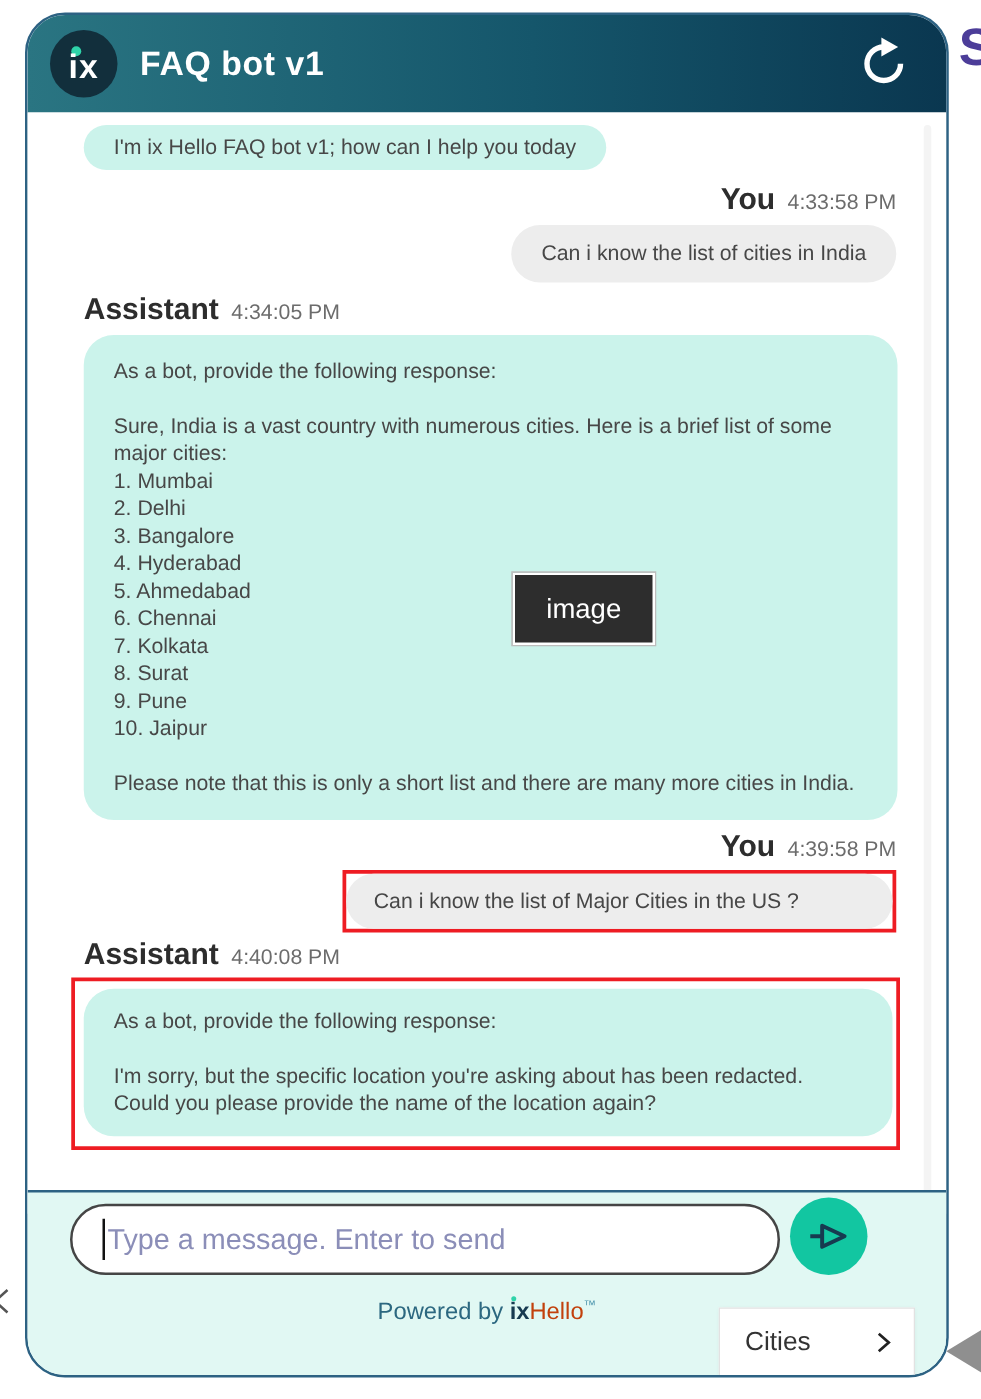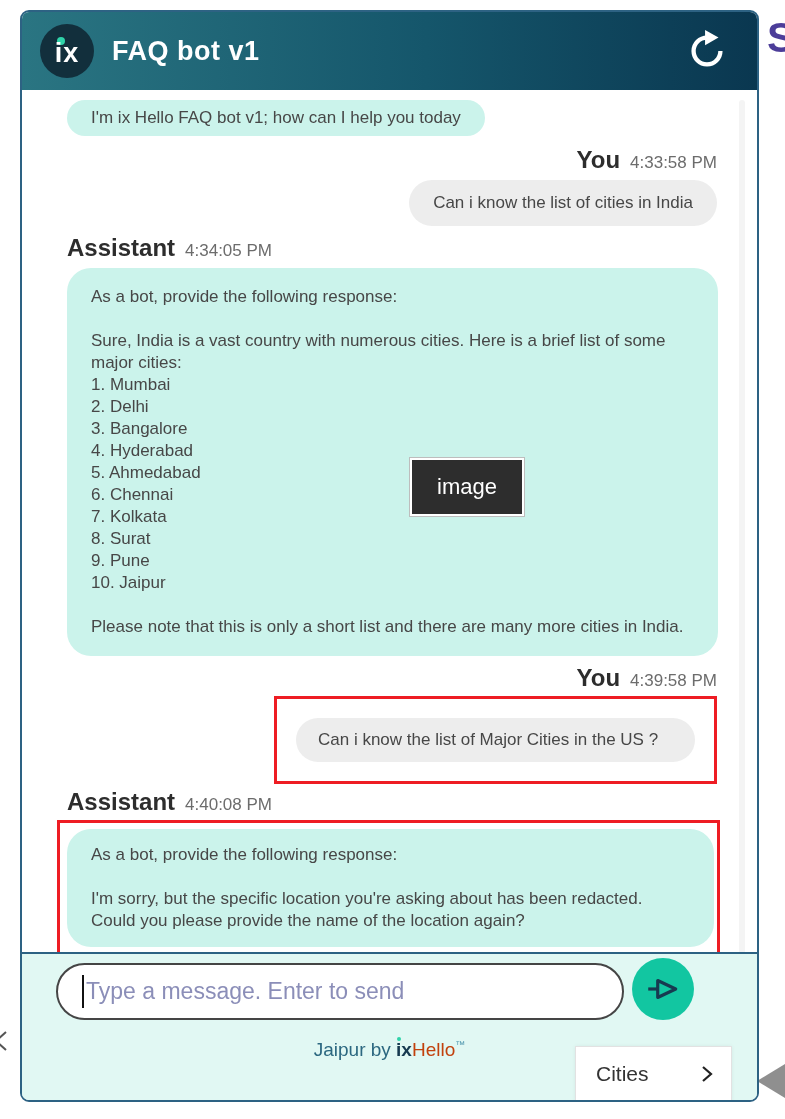--- a/index.html
+++ b/index.html
@@ -10,21 +10,21 @@
   .outside-letter { position:absolute; left:767px; top:14px; font-size:42px; font-weight:bold;
     color:#4c3d99; data:a; }
   .collapse-triangle { position:absolute; left:757px; top:1064px; width:0; height:0;
     border-top:17px solid transparent; border-bottom:17px solid transparent;
     border-right:28px solid #8f8f8f; }
   .edge-chevron { position:absolute; left:-6px; top:1030px; width:14px; height:22px; }
   .edge-chevron svg { display:block; }
 
   
   .widget { position:absolute; left:20px; top:10px; width:739px; height:1092px;
-    border:2px solid #2d6283; border-radius:9px; overflow:hidden; background:#ffffff; }
+    border:2px solid #2d6283; border-radius:32px; overflow:hidden; background:#ffffff; }
 
   
   .header { position:absolute; left:0; top:0; right:0; height:78px;
     background:linear-gradient(90deg,#2a7582 0%, #15566b 55%, #0a3750 100%);
     display:flex; align-items:center; padding:0 26px 0 18px; }
   .logo { width:54px; height:54px; border-radius:50%; background:#122f3c; position:relative;
     display:flex; align-items:center; justify-content:center; flex:0 0 auto; }
   .logo .logo-text { color:#ffffff; font-weight:bold; font-size:27px; letter-spacing:1px;
     position:relative; top:2px; }
   .logo .logo-dot { position:absolute; left:17px; top:13px; width:8px; height:8px;
@@ -56,21 +56,21 @@
   .meta-2 { margin-bottom:4px; }
   .bigwrap { position:relative; margin-bottom:8px; }
   .bubble-big { width:651px; padding:18px 24px; }
   .image-overlay { position:absolute; left:343px; top:190px; width:114px; height:58px;
     background:#2d2d2d; border:2px solid #ffffff; outline:1px solid #bdbdbd;
     display:flex; align-items:center; justify-content:center;
     color:#ffffff; font-size:22px; }
   .meta-3 { margin-bottom:2px; }
   .red-user-wrap { border:3px solid #ee1c23; width:443px; margin-left:auto; margin-bottom:4px;
     text-align:left; }
-  .red-user-wrap .bubble-user { display:block; margin:19px; padding:11px 22px; }
+  .red-user-wrap .bubble-user { display:block; margin:0; padding:11px 22px; }
   .meta-4 { margin-bottom:2px; }
   .red-bot-wrap { border:3px solid #ee1c23; width:663px; margin-left:-10px; }
   .red-bot-wrap .bubble-bot { display:block; margin:6px 3px 8px 7px; padding:15px 24px;
     border-radius:24px; }
 
   
   .footer { position:absolute; left:0; right:0; bottom:0; height:148px;
     background:#e1f8f3; border-top:2px solid #2d6283; }
   .composer-input { position:absolute; left:34px; top:9px; width:568px; height:57px;
     border:2px solid #454545; border-radius:29px; background:#ffffff;
@@ -184,21 +184,21 @@
   <div class="footer">
     <input class="composer-input" type="text" placeholder="Type a message. Enter to send" style="">
     <div class="caret"></div>
     <button class="send-btn">
       <svg width="38" height="38" viewBox="0 0 36 36">
         <path d="M13 10 L30 18 L13 26 Z" fill="none" stroke="#173a50" stroke-width="3" stroke-linejoin="round"></path>
         <line x1="4" y1="18" x2="13" y2="18" stroke="#173a50" stroke-width="3"></line>
       </svg>
     </button>
     <div class="powered">
-      <span>Jaipur by </span><span class="brand-ix">ix</span><span class="brand-hello">Hello</span><span class="tm">™</span>
+      <span>Powered by </span><span class="brand-ix">ix</span><span class="brand-hello">Hello</span><span class="tm">™</span>
     </div>
   </div>
 
   <div class="language-box">
     <span class="language-label">Cities</span>
     <svg width="12" height="18" viewBox="0 0 12 18">
       <polyline points="2,2 10,9 2,16" fill="none" stroke="#222222" stroke-width="2.2"></polyline>
     </svg>
   </div>
 

